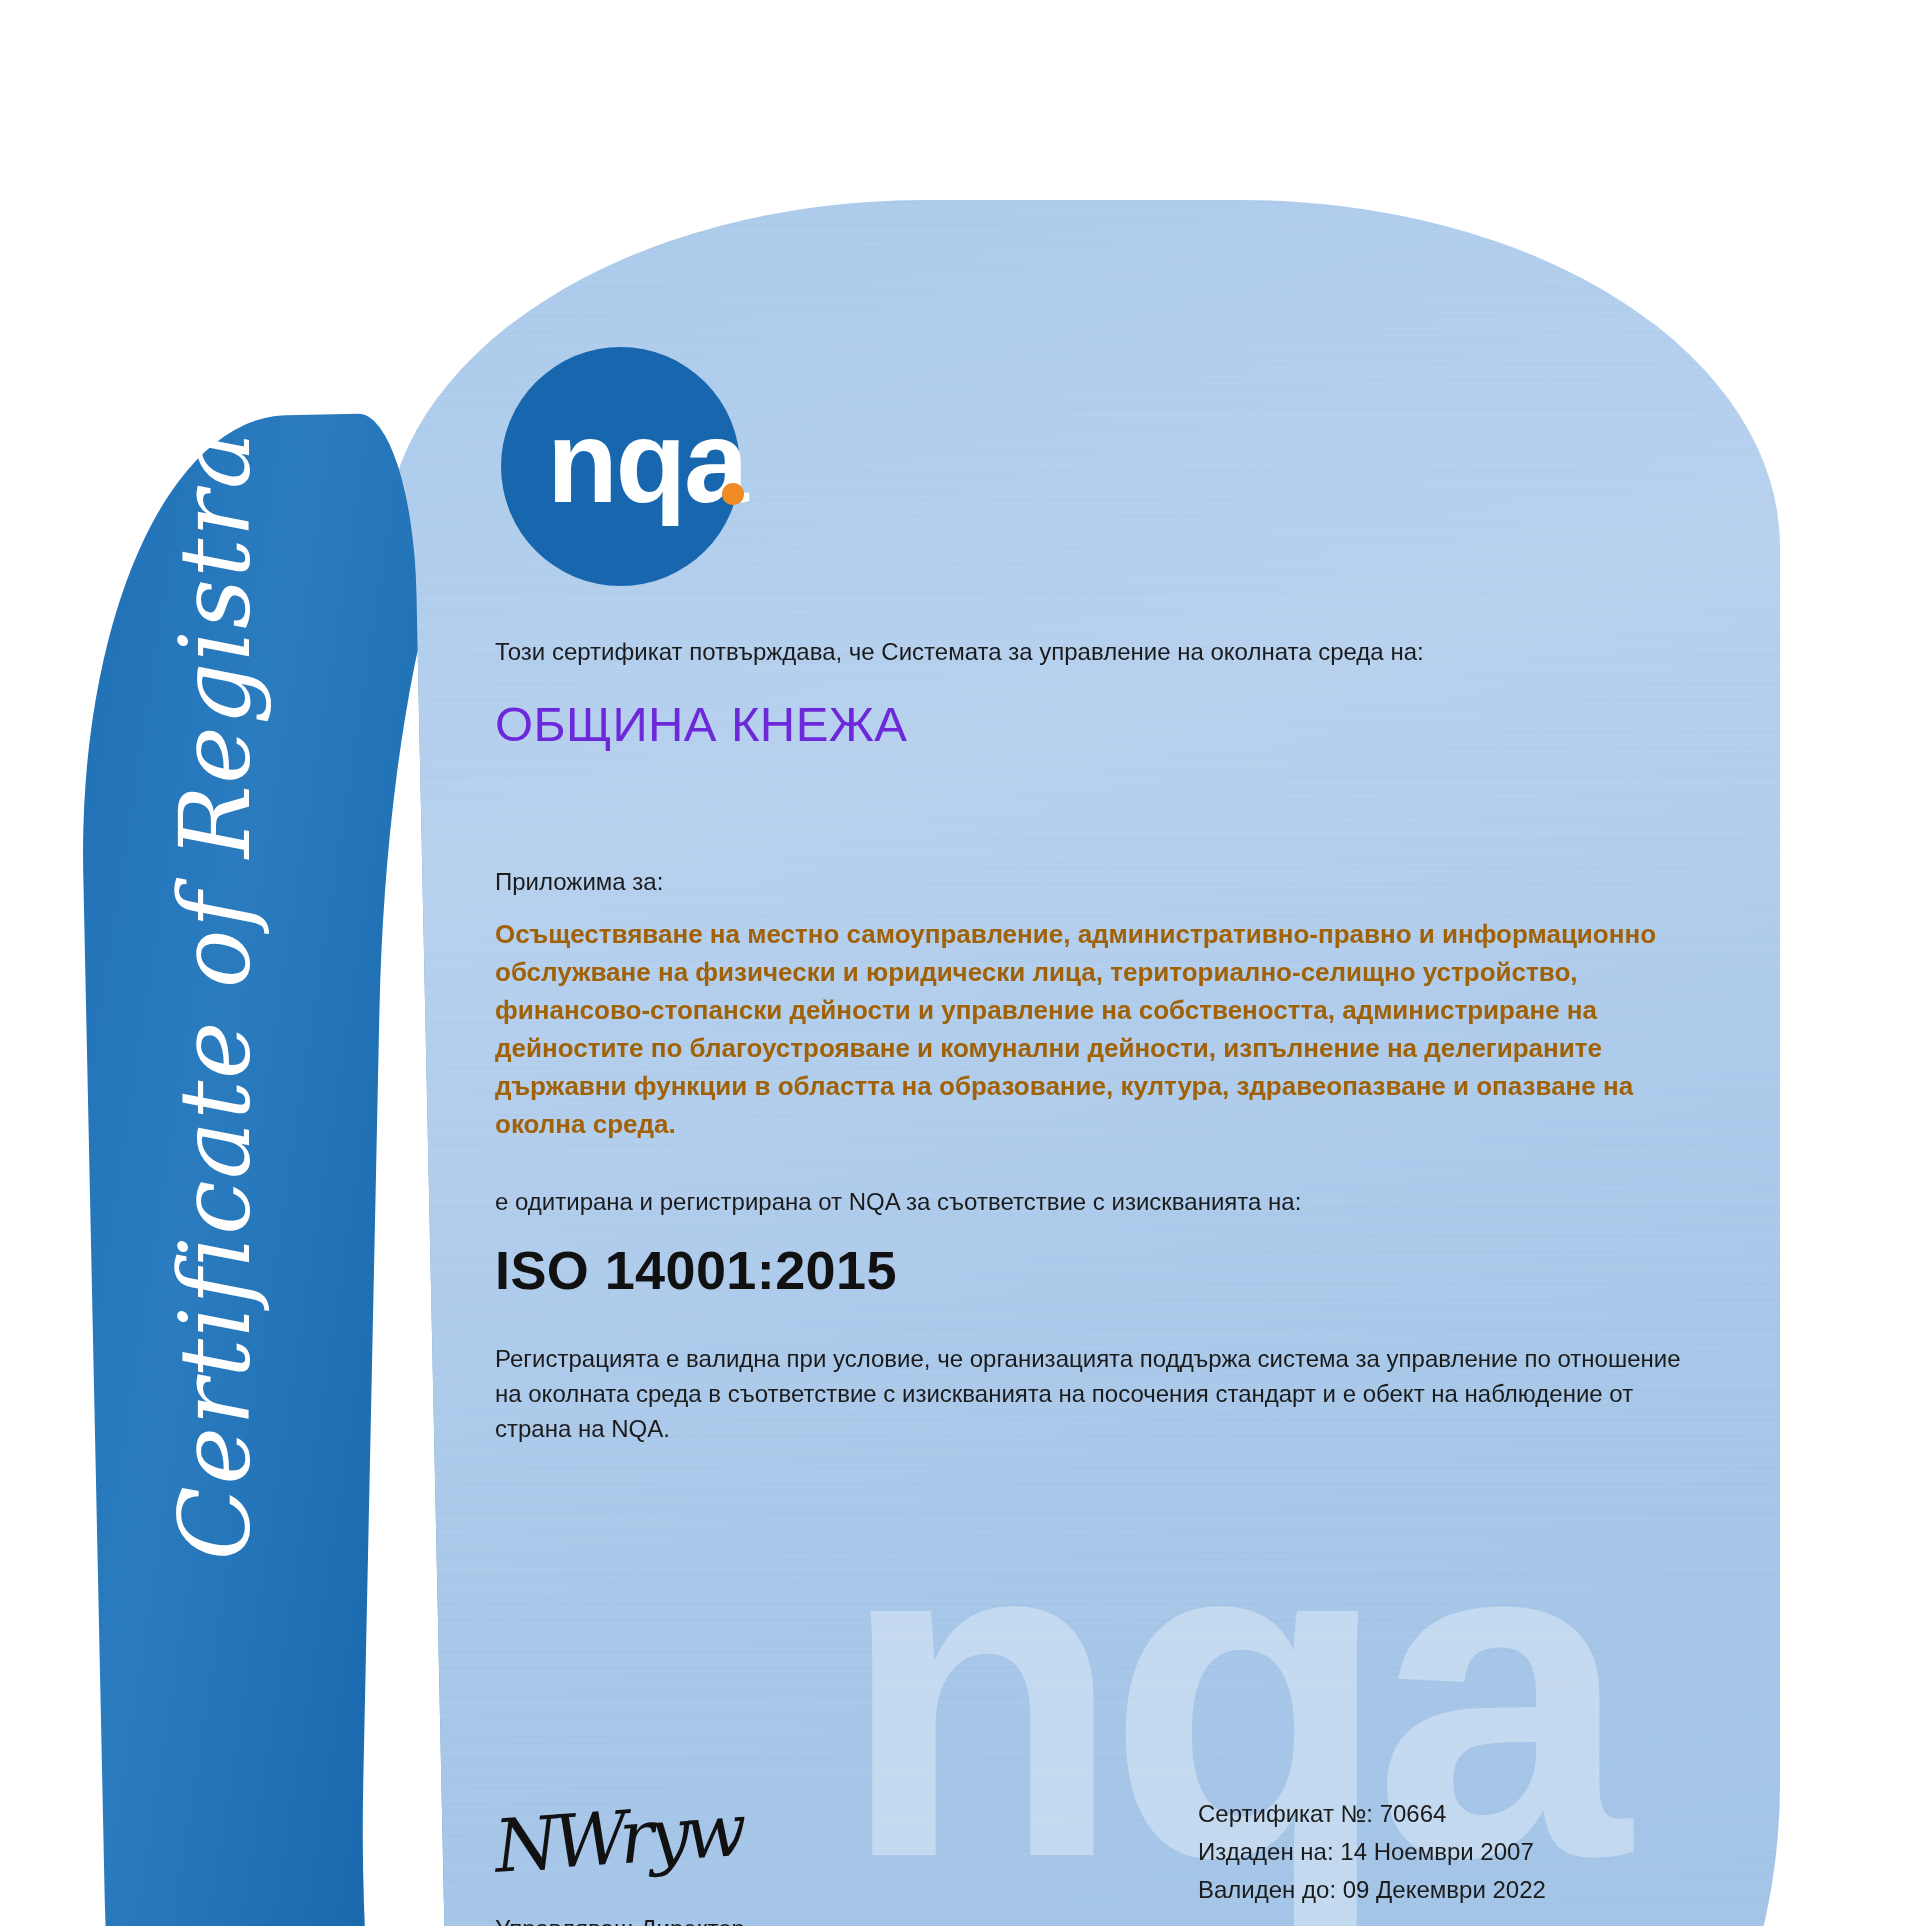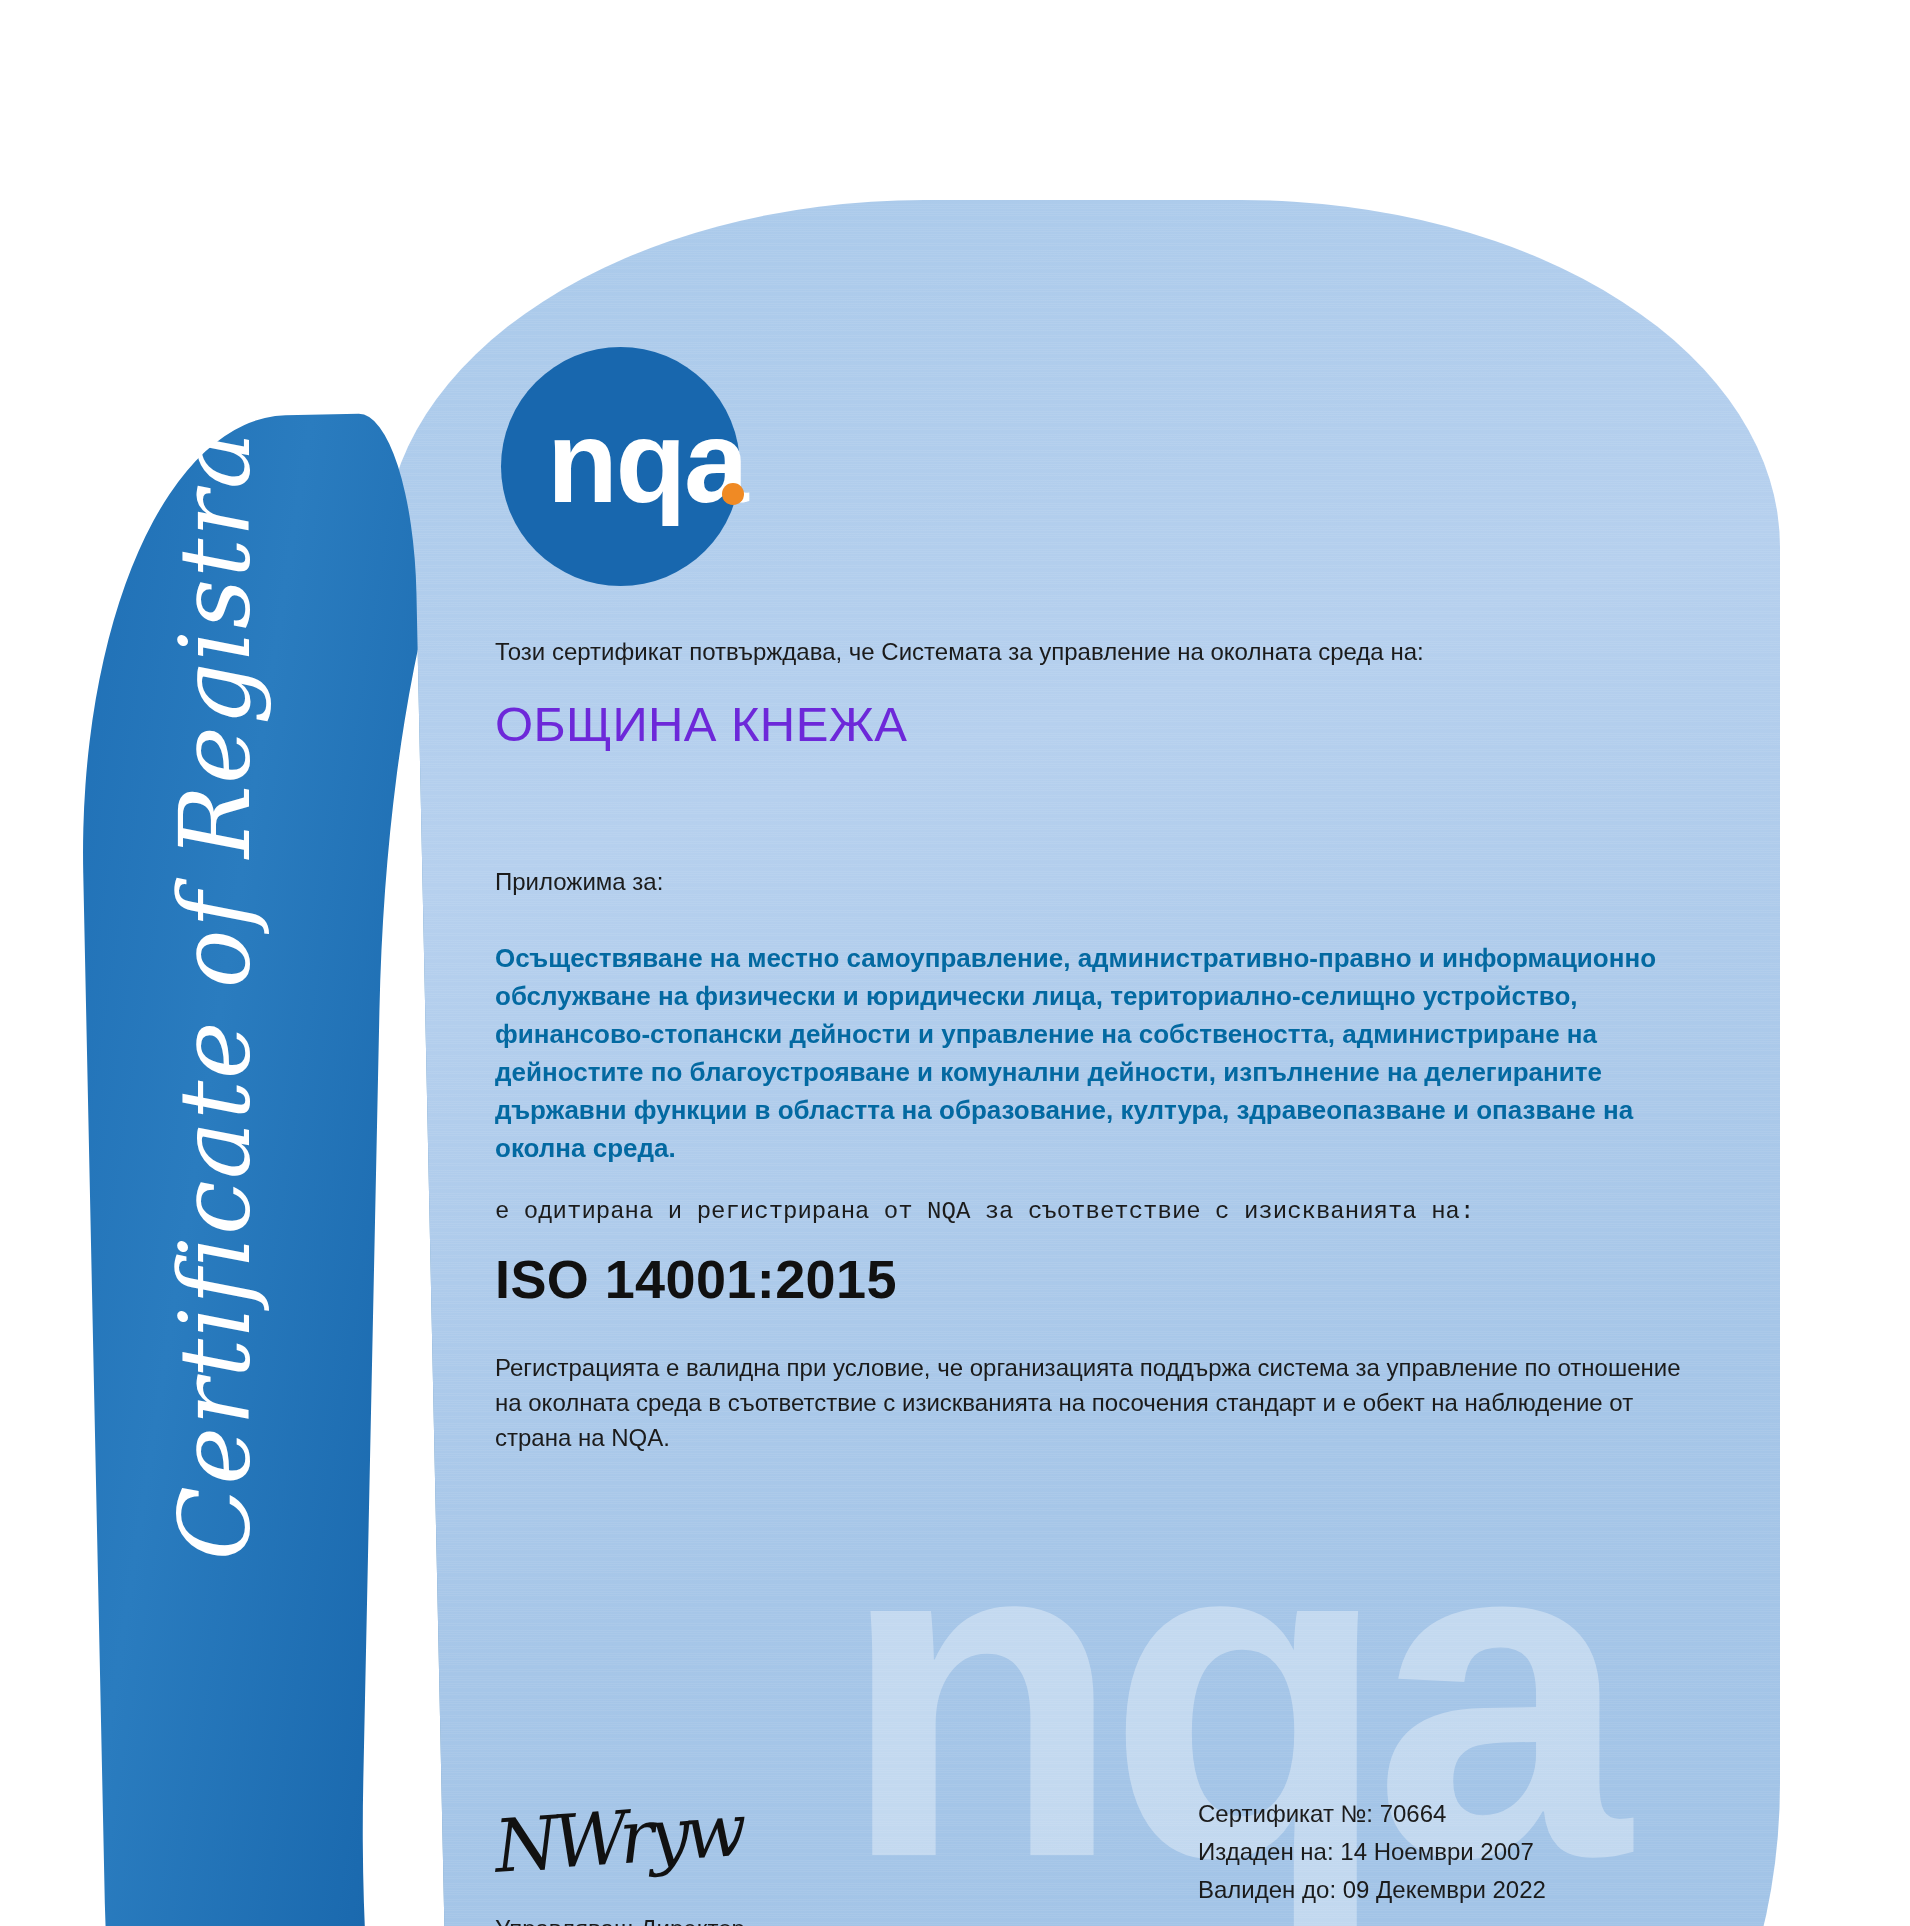--- a/index.html
+++ b/index.html
@@ -150,32 +150,31 @@
     margin-top: 24px;
     font-size: 24px;
     color: #1b1b1b;
   }
   .applies-label {
     margin-top: 116px;
     font-size: 24px;
     color: #1b1b1b;
   }
   .scope {
-    margin-top: 44px;
+    margin-top: 20px;
     width: 1217px;
     font-size: 26px;
     font-weight: 700;
     line-height: 1.46;
-    color: #0369a1;
+    color: #a16207;
   }
   .audited {
-    margin-top: 30px;
-    font-size: 24px;
-    color: #1b1b1b;
-    font-family: Liberation Mono, monospace;
+    margin-top: 44px;
+    font-size: 24px;
+    color: #1b1b1b;
   }
   .standard {
     margin-top: 23px;
     font-size: 54px;
     font-weight: 700;
     letter-spacing: 0.4px;
     color: #111111;
   }
   .validity {
     margin-top: 40px;

